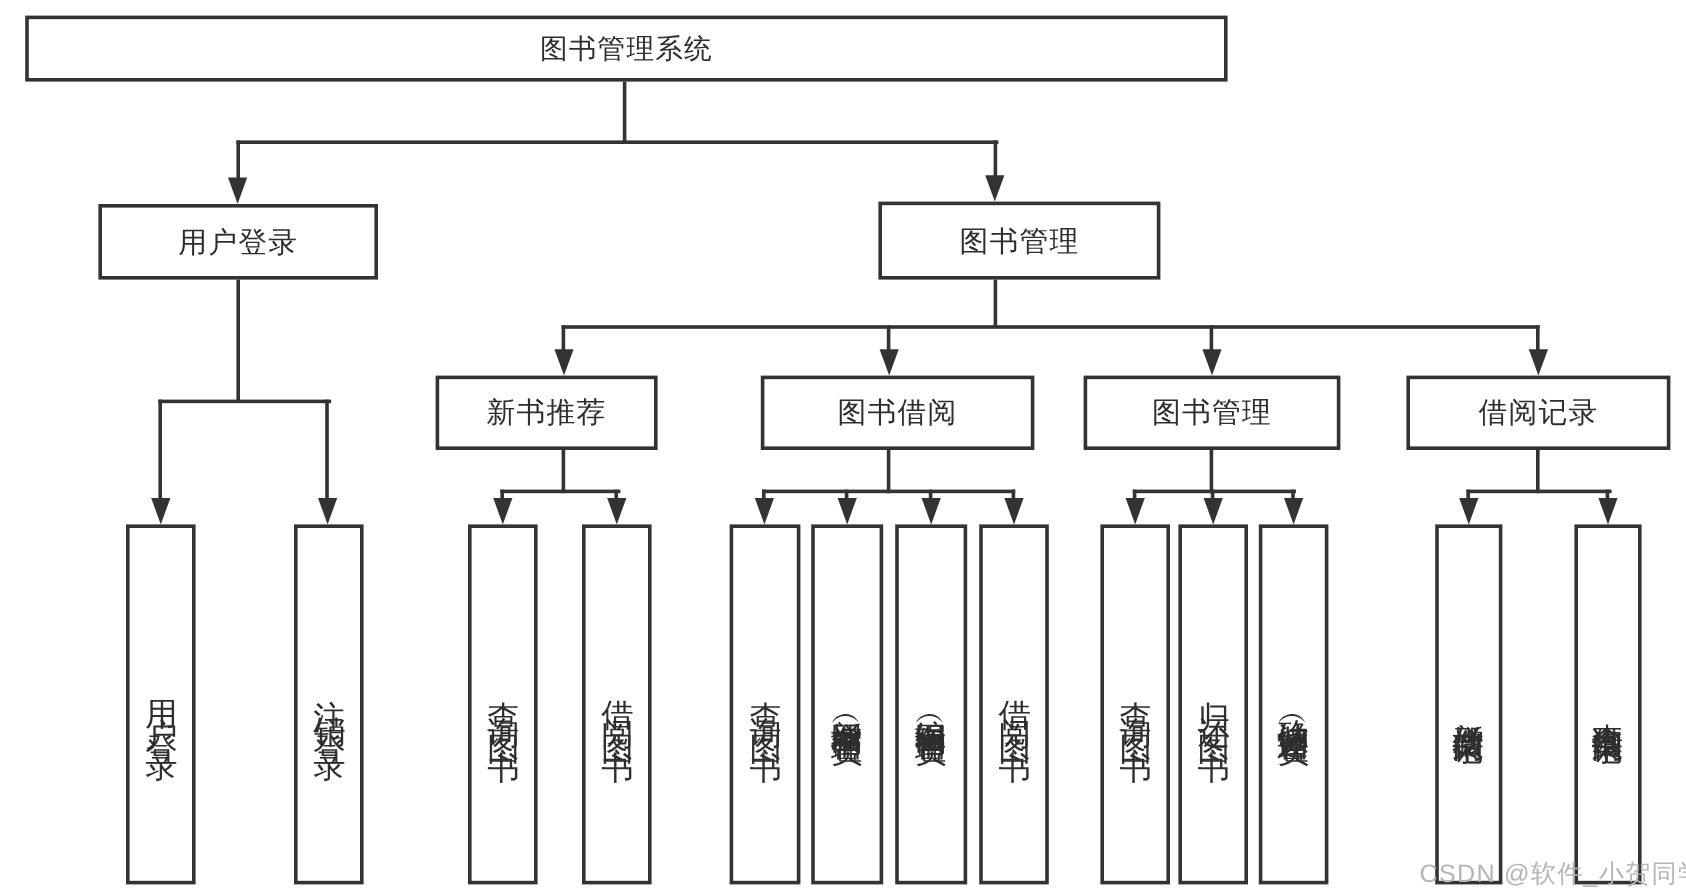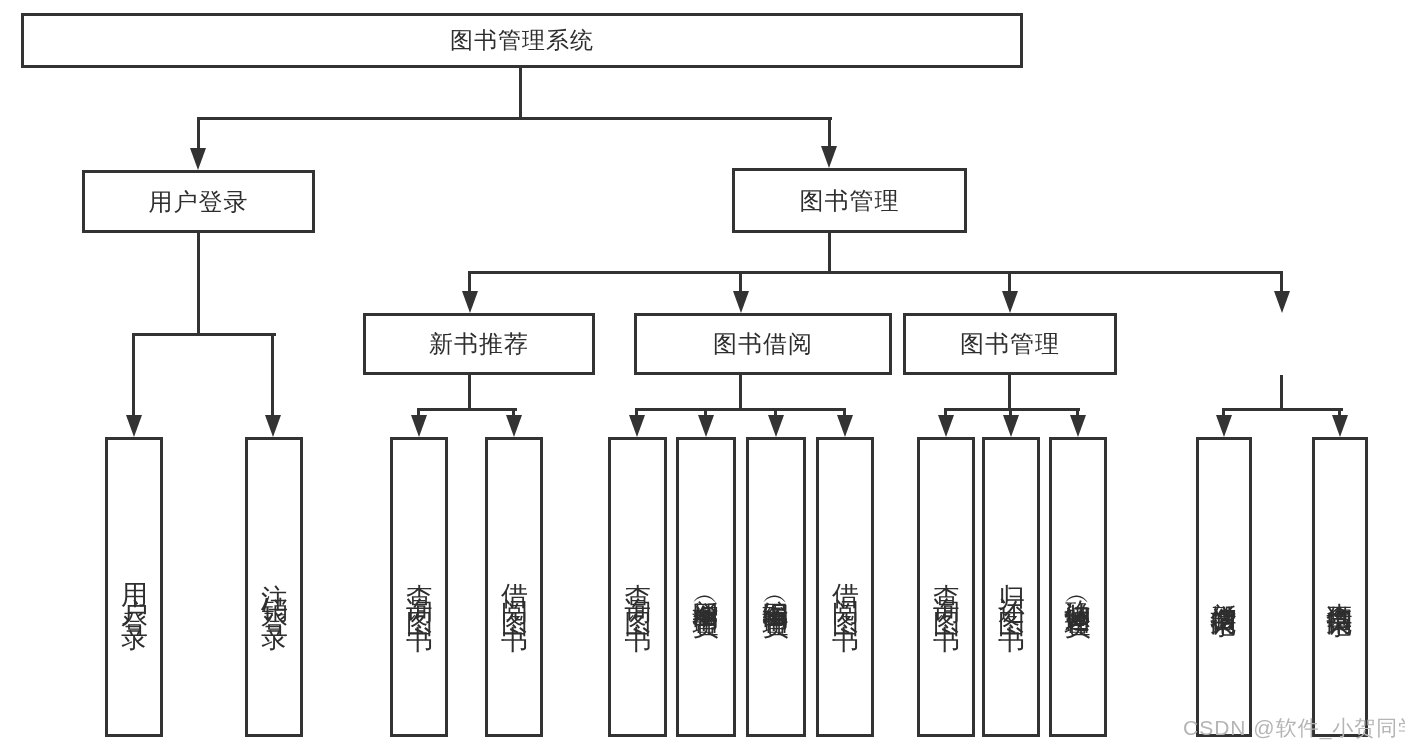--- a/index.html
+++ b/index.html
@@ -63,23 +63,24 @@
 </head>
 <body>
 
 <div class="canvas">
 
   <div class="node root" style="left:21px;top:13px;width:1002px;height:55px;">图书管理系统</div>
 
   <div class="node h" style="left:82px;top:170px;width:233px;height:63px;">用户登录</div>
   <div class="node h" style="left:712px;top:168px;width:235px;height:65px;margin-left:20px;">图书管理</div>
 
-  <div class="node h" style="left:363px;top:313px;width:232px;height:62px;">新书推荐</div>
-  <div class="node h" style="left:634px;top:313px;width:258px;height:62px;">图书借阅</div>
+  <div class="node h" style="left:363px;top:313px;width:185px;height:62px;">新书推荐</div>
+  <div class="node h" style="left:634px;top:313px;width:228px;height:62px;">图书借阅</div>
   <div class="node h" style="left:903px;top:313px;width:214px;height:62px;">图书管理</div>
+  <div class="node h" style="left:1172px;top:313px;width:220px;height:62px;">借阅记录</div>
 
   <div class="node leaf" style="left:105px;width:58px;">用户登录</div>
   <div class="node leaf" style="left:245px;width:58px;">注销登录</div>
   <div class="node leaf" style="left:390px;width:58px;">查询图书</div>
   <div class="node leaf" style="left:485px;width:58px;">借阅图书</div>
   <div class="node leaf" style="left:608px;width:59px;">查询图书</div>
   <div class="node leaf long" style="left:676px;width:60px;">新增图书（管理员）</div>
   <div class="node leaf long" style="left:746px;width:60px;">编辑图书（管理员）</div>
   <div class="node leaf" style="left:816px;width:58px;">借阅图书</div>
   <div class="node leaf" style="left:917px;width:58px;">查询图书</div>

